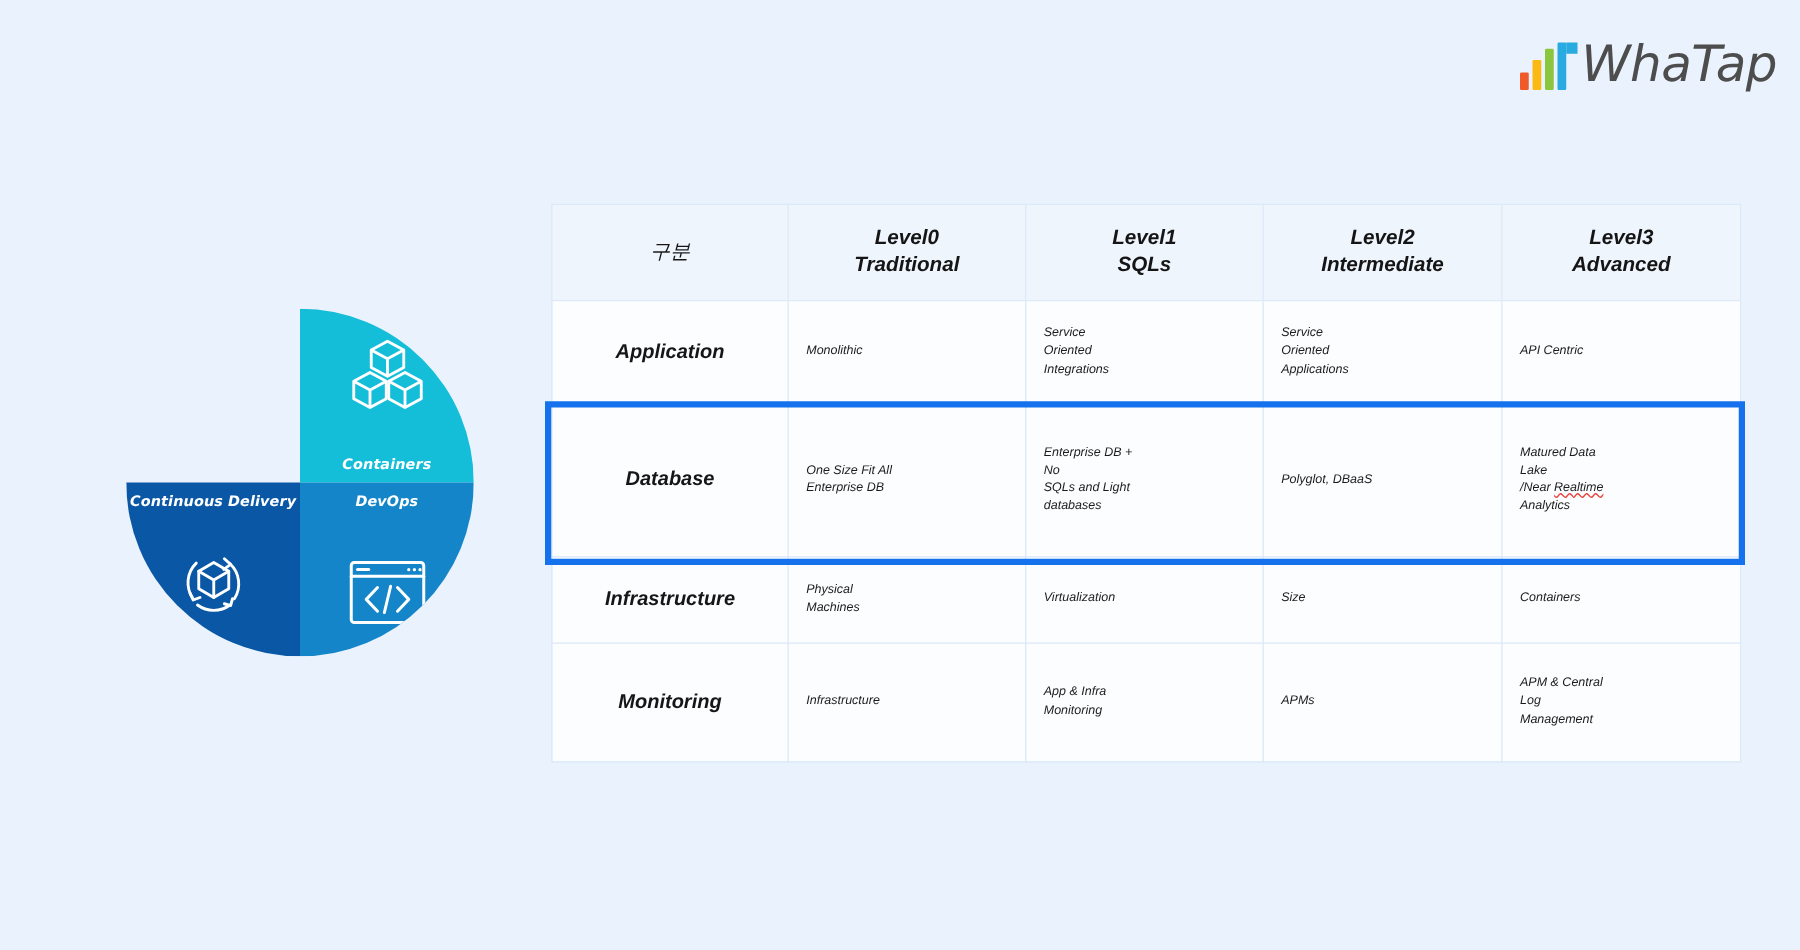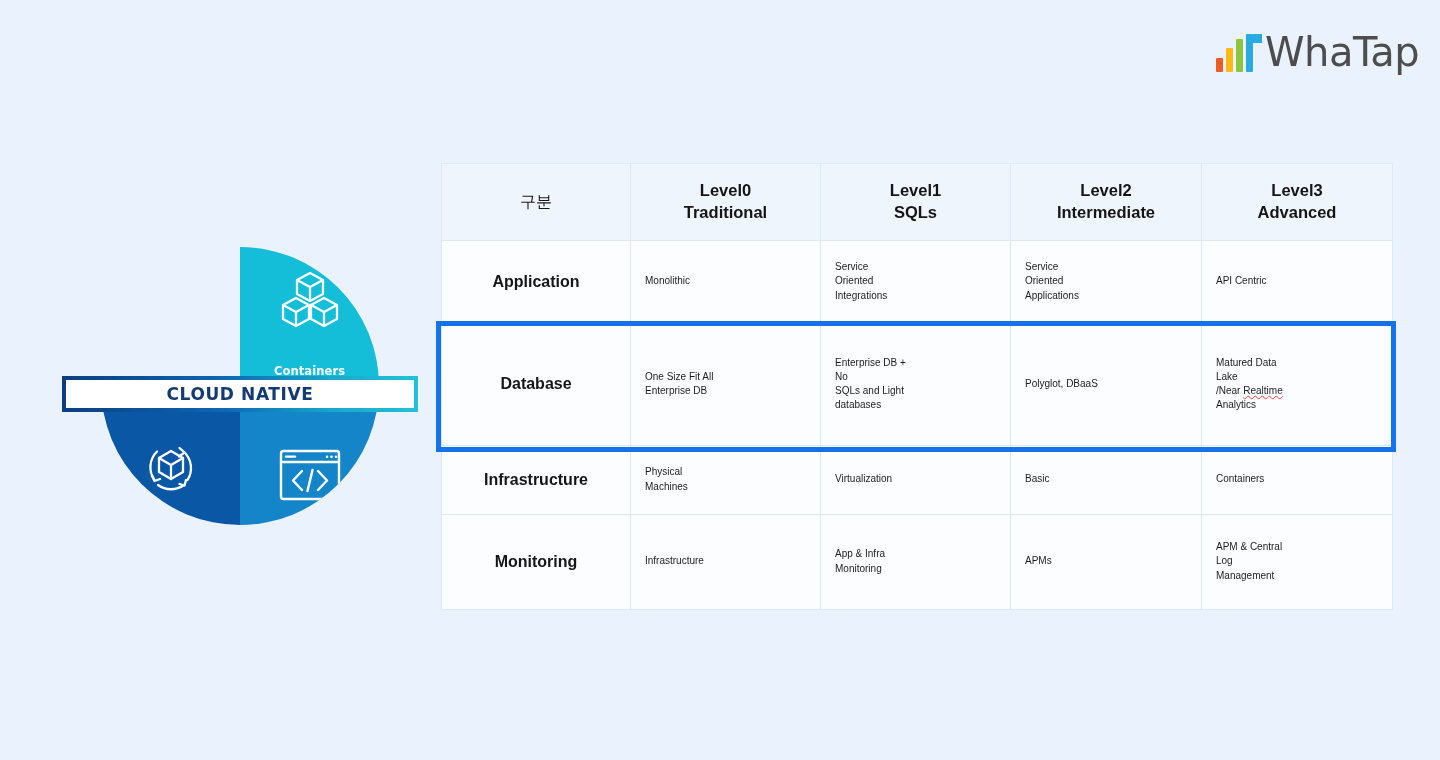--- a/index.html
+++ b/index.html
@@ -2,21 +2,21 @@
 <html><head>
 <meta charset="utf-8">
 <style>
   * { box-sizing: border-box; margin: 0; padding: 0; }
   html, body {
     width: 1440px; height: 760px;
     background: #eaf3fd;
     font-family: "Liberation Sans", "DejaVu Sans", sans-serif;
     overflow: hidden;
   }
-  .page { position: relative; width: 1440px; height: 704px; }
+  .page { position: relative; width: 1440px; height: 704px; font-style: italic; }
 
   
   .logo { position: absolute; left: 1216px; top: 32px; display: flex; align-items: flex-end; gap: 12px; }
   .logo-bars { display: flex; align-items: flex-end; gap: 3px; height: 38px; position: relative; }
   .bar { width: 7px; border-radius: 1px; }
   .bar-1 { height: 14px; background: #F05A28; }
   .bar-2 { height: 24px; background: #FDB913; }
   .bar-3 { height: 33px; background: #8CC63E; }
   .bar-4 { height: 38px; background: #29AAE1; position: relative; }
   .bar-4::after {
@@ -172,25 +172,20 @@
               <path d="M41 24 L50 33.5 L41 43"></path>
               <path d="M35.5 23 L30.5 44"></path>
             </g>
           </svg>
         </div>
         <div class="quad-label">DevOps</div>
       </div>
 
     </div>
 
-    <div class="banner">
-      <div class="banner-inner">
-        <span class="banner-text">CLOUD NATIVE</span>
-      </div>
-    </div>
   </div>
 
   <div class="table-wrap">
     <table>
       <colgroup>
         <col class="col-0">
           <col class="col-1">
           <col class="col-2">
           <col class="col-3">
           <col class="col-4">
@@ -245,21 +240,21 @@
 Lake
 /Near <span class="spell">Realtime</span>
 Analytics</span></td>
         </tr>
 
         <tr class="r-infrastructure">
           <td class="rowhead">Infrastructure</td>
           <td class="cell">Physical
 Machines</td>
           <td class="cell">Virtualization</td>
-          <td class="cell">Basic</td>
+          <td class="cell">Size</td>
           <td class="cell">Containers</td>
         </tr>
 
         <tr class="r-monitoring">
           <td class="rowhead">Monitoring</td>
           <td class="cell">Infrastructure</td>
           <td class="cell">App &amp; Infra
 Monitoring</td>
           <td class="cell">APMs</td>
           <td class="cell">APM &amp; Central

